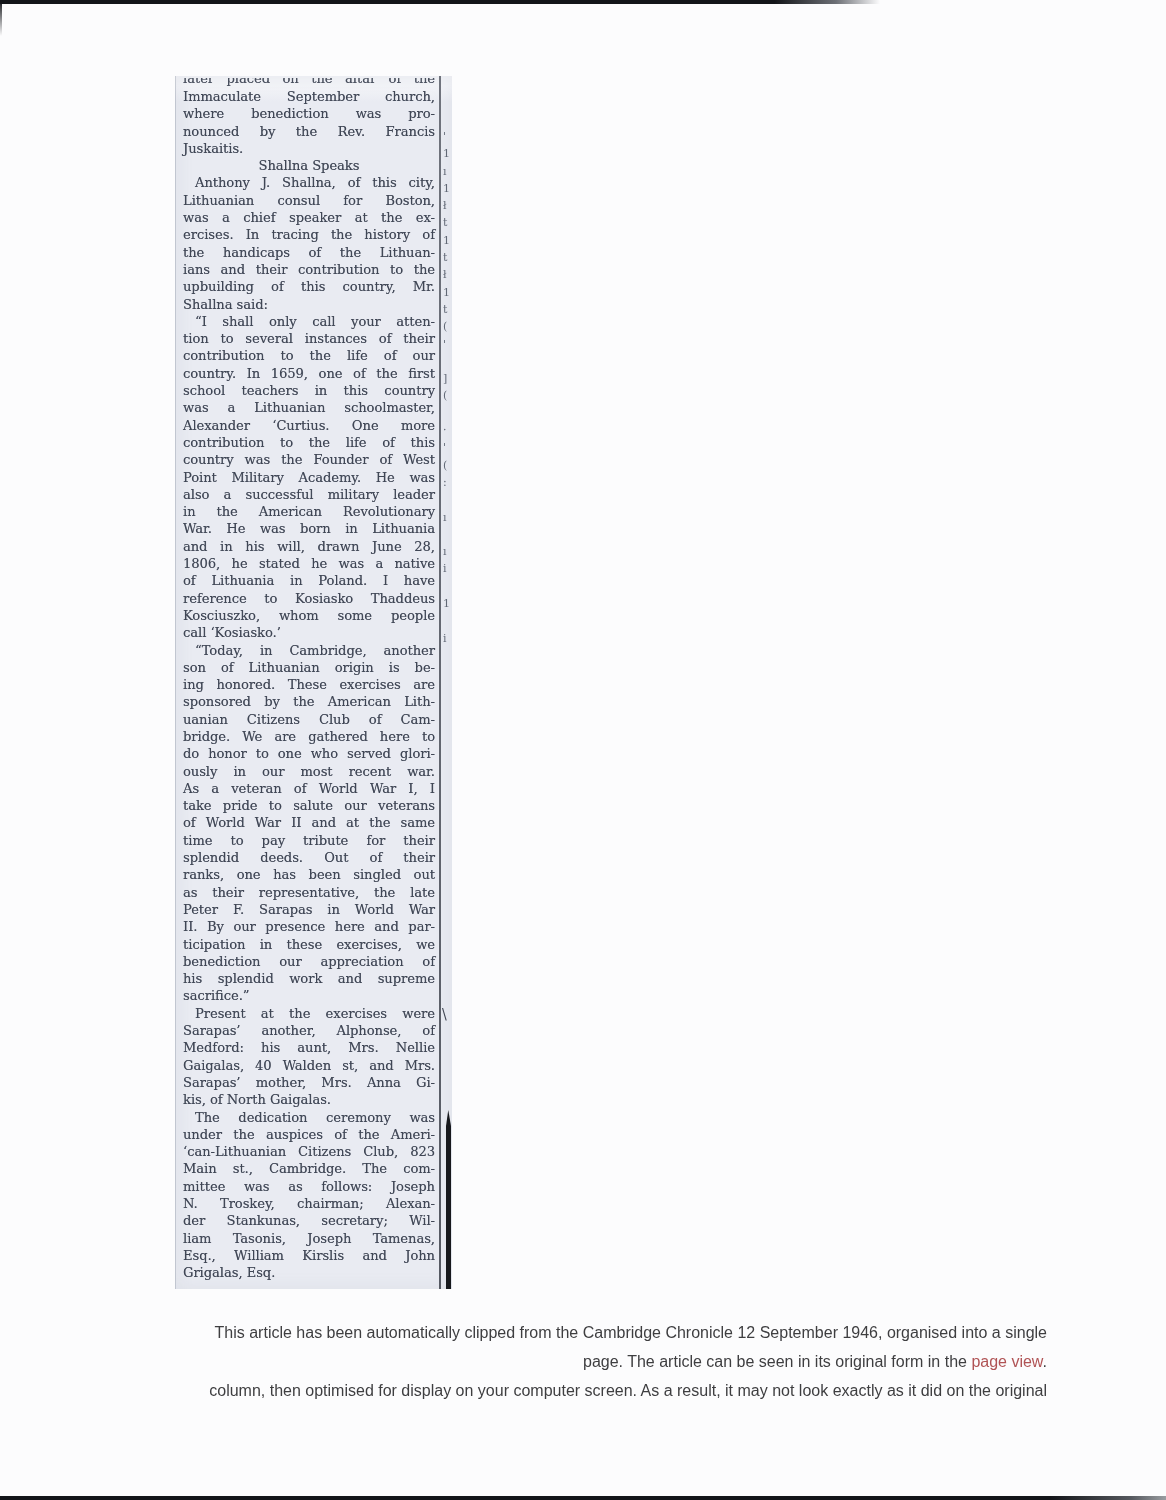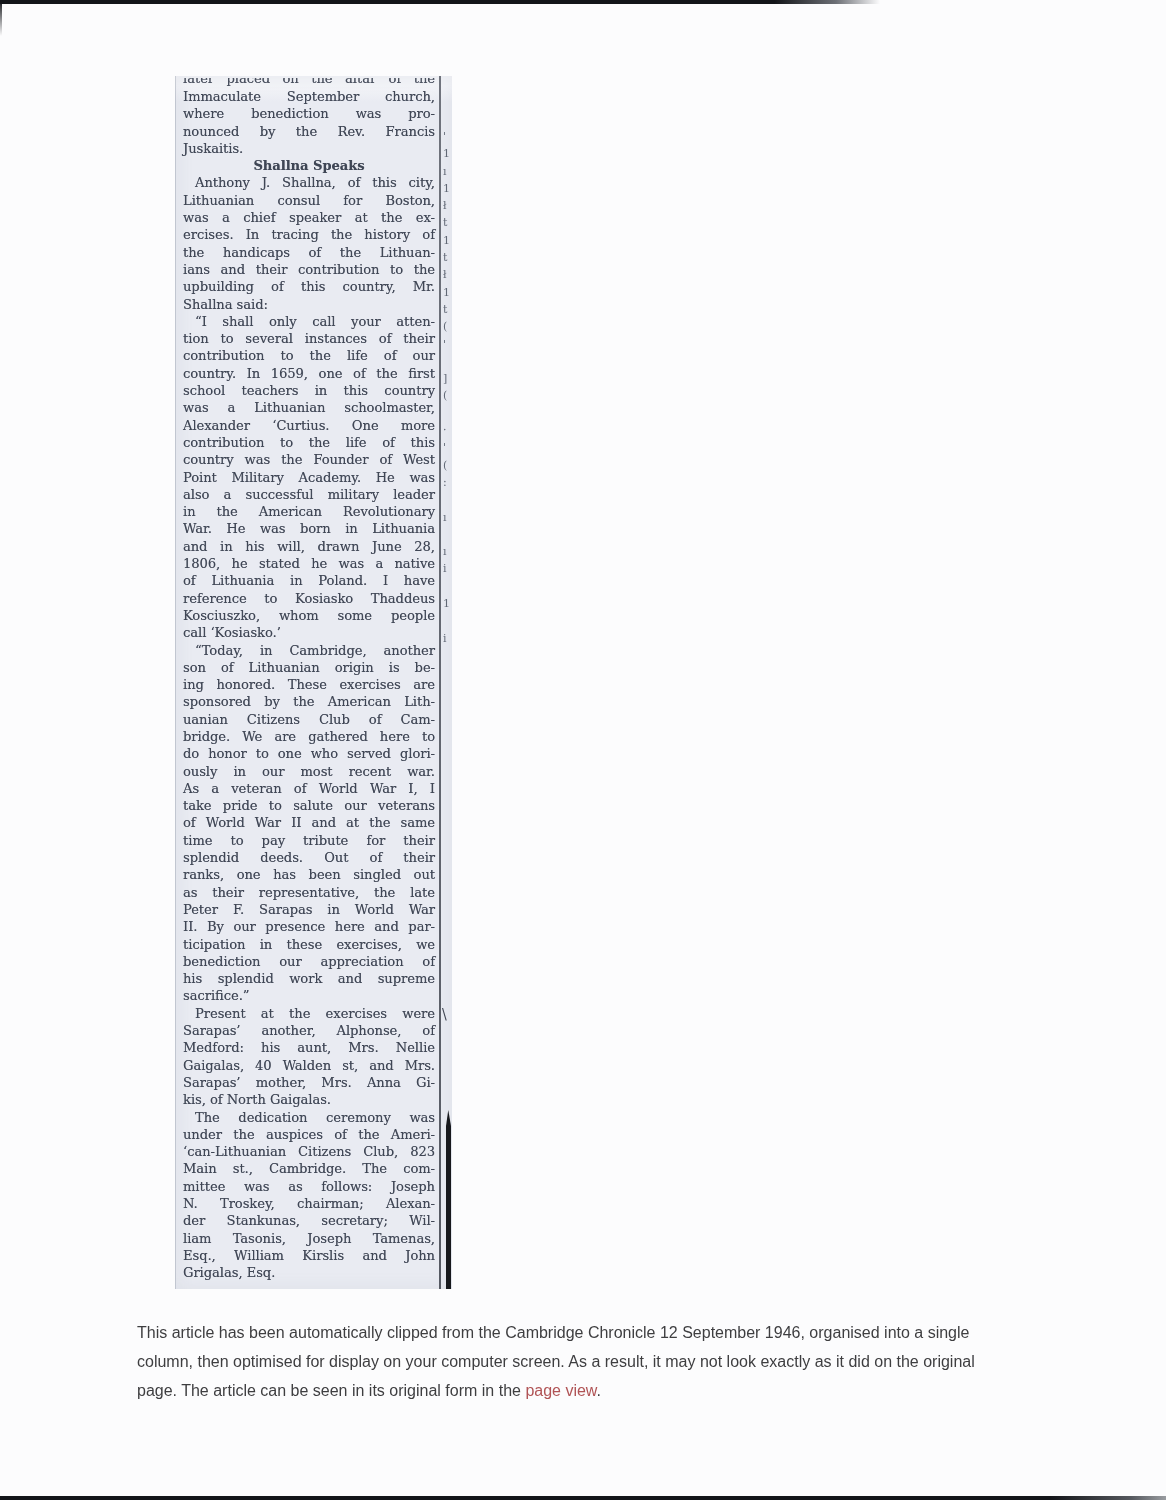--- a/index.html
+++ b/index.html
@@ -44,21 +44,21 @@
     text-shadow: 0.2px 0 0 rgba(63,70,85,0.55);
   }
   .ln {
     line-height: 17.3px;
     height: 17.3px;
     text-align: justify;
     text-align-last: justify;
     white-space: nowrap;
   }
   .ln-pl { text-align-last: left; }
-  .ln-h  { text-align: center; text-align-last: center; font-weight: bold; }
+  .ln-h  { text-align: center; text-align-last: center; font-weight: normal; }
   .ln-pi > span { text-indent: 12px; }
   .ln-pi { padding-left: 12px; }
   .ln-cut { height: 10px; overflow: hidden; }
   .ln-cut > span { display: block; margin-top: -8px; filter: blur(0.45px); opacity: 0.95; }
   .thin-rule {
     position: absolute; left: 263px; top: 0; width: 2px; height: 100%;
     background: linear-gradient(180deg, #5a5e68 0%, #4a4e58 55%, #3c404a 100%);
     opacity: 0.85;
   }
   .thick-rule {
@@ -79,20 +79,21 @@
     font-family: "DejaVu Serif", serif;
     font-size: 14px; color: #3c424f;
   }
   
   .footer {
     position: absolute; left: 137px; top: 1318px; width: 910px;
     font-family: "Liberation Sans", sans-serif;
     font-size: 16px;
     line-height: 29px;
     color: var(--text);
+    text-align: right;
   }
   .f-line { white-space: nowrap; }
   .pv {
     color: var(--link);
     text-decoration: none;
     cursor: pointer;
   }
 </style>
 </head>
 <body>
@@ -210,17 +211,17 @@
         <div class="mark"></div>
         <div class="mark">1</div>
         <div class="mark"></div>
         <div class="mark">i</div>
       </div>
     <div class="slash-mark">\</div>
   </div>
 
   <div class="footer">
     <div class="f-line">This article has been automatically clipped from the Cambridge Chronicle 12 September 1946, organised into a single</div>
+    <div class="f-line"><span>page. The article can be seen in its original form in the </span><a class="pv" href="#">page view</a><span>.</span></div>
     <div class="f-line">column, then optimised for display on your computer screen. As a result, it may not look exactly as it did on the original</div>
-    <div class="f-line"><span>page. The article can be seen in its original form in the </span><a class="pv" href="#">page view</a><span>.</span></div>
   </div>
 
 </div>
 
 </body></html>

